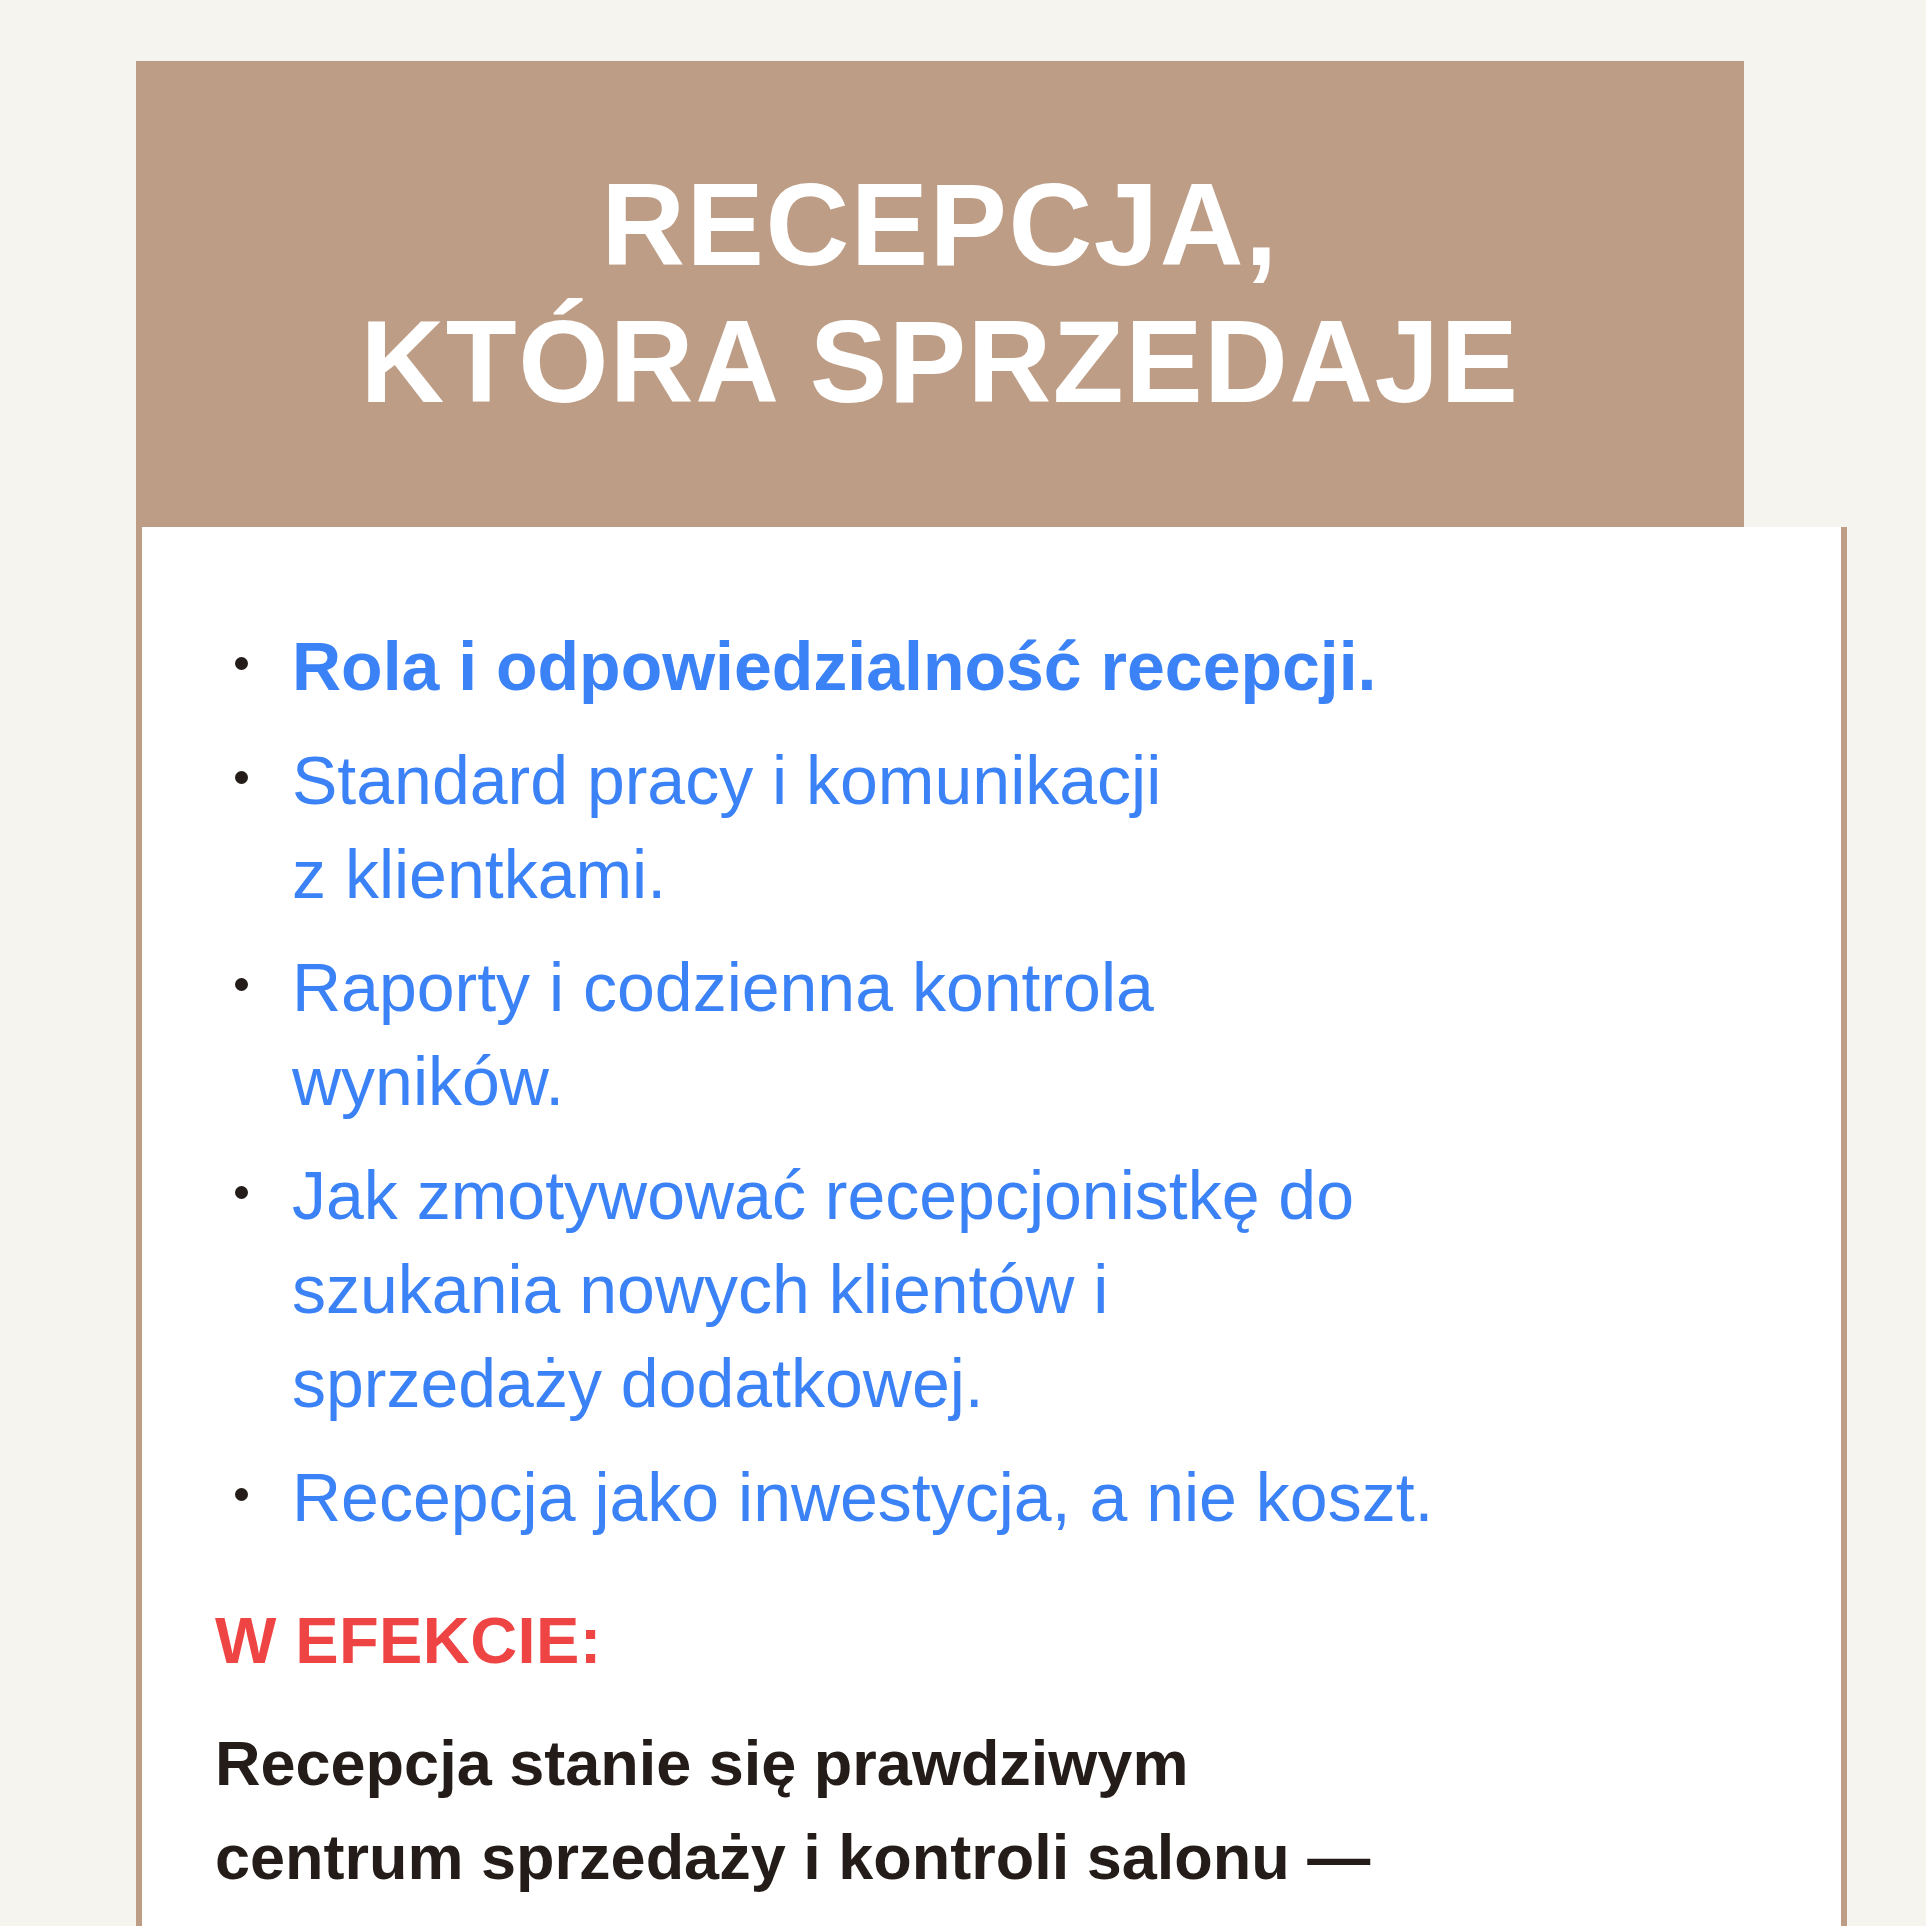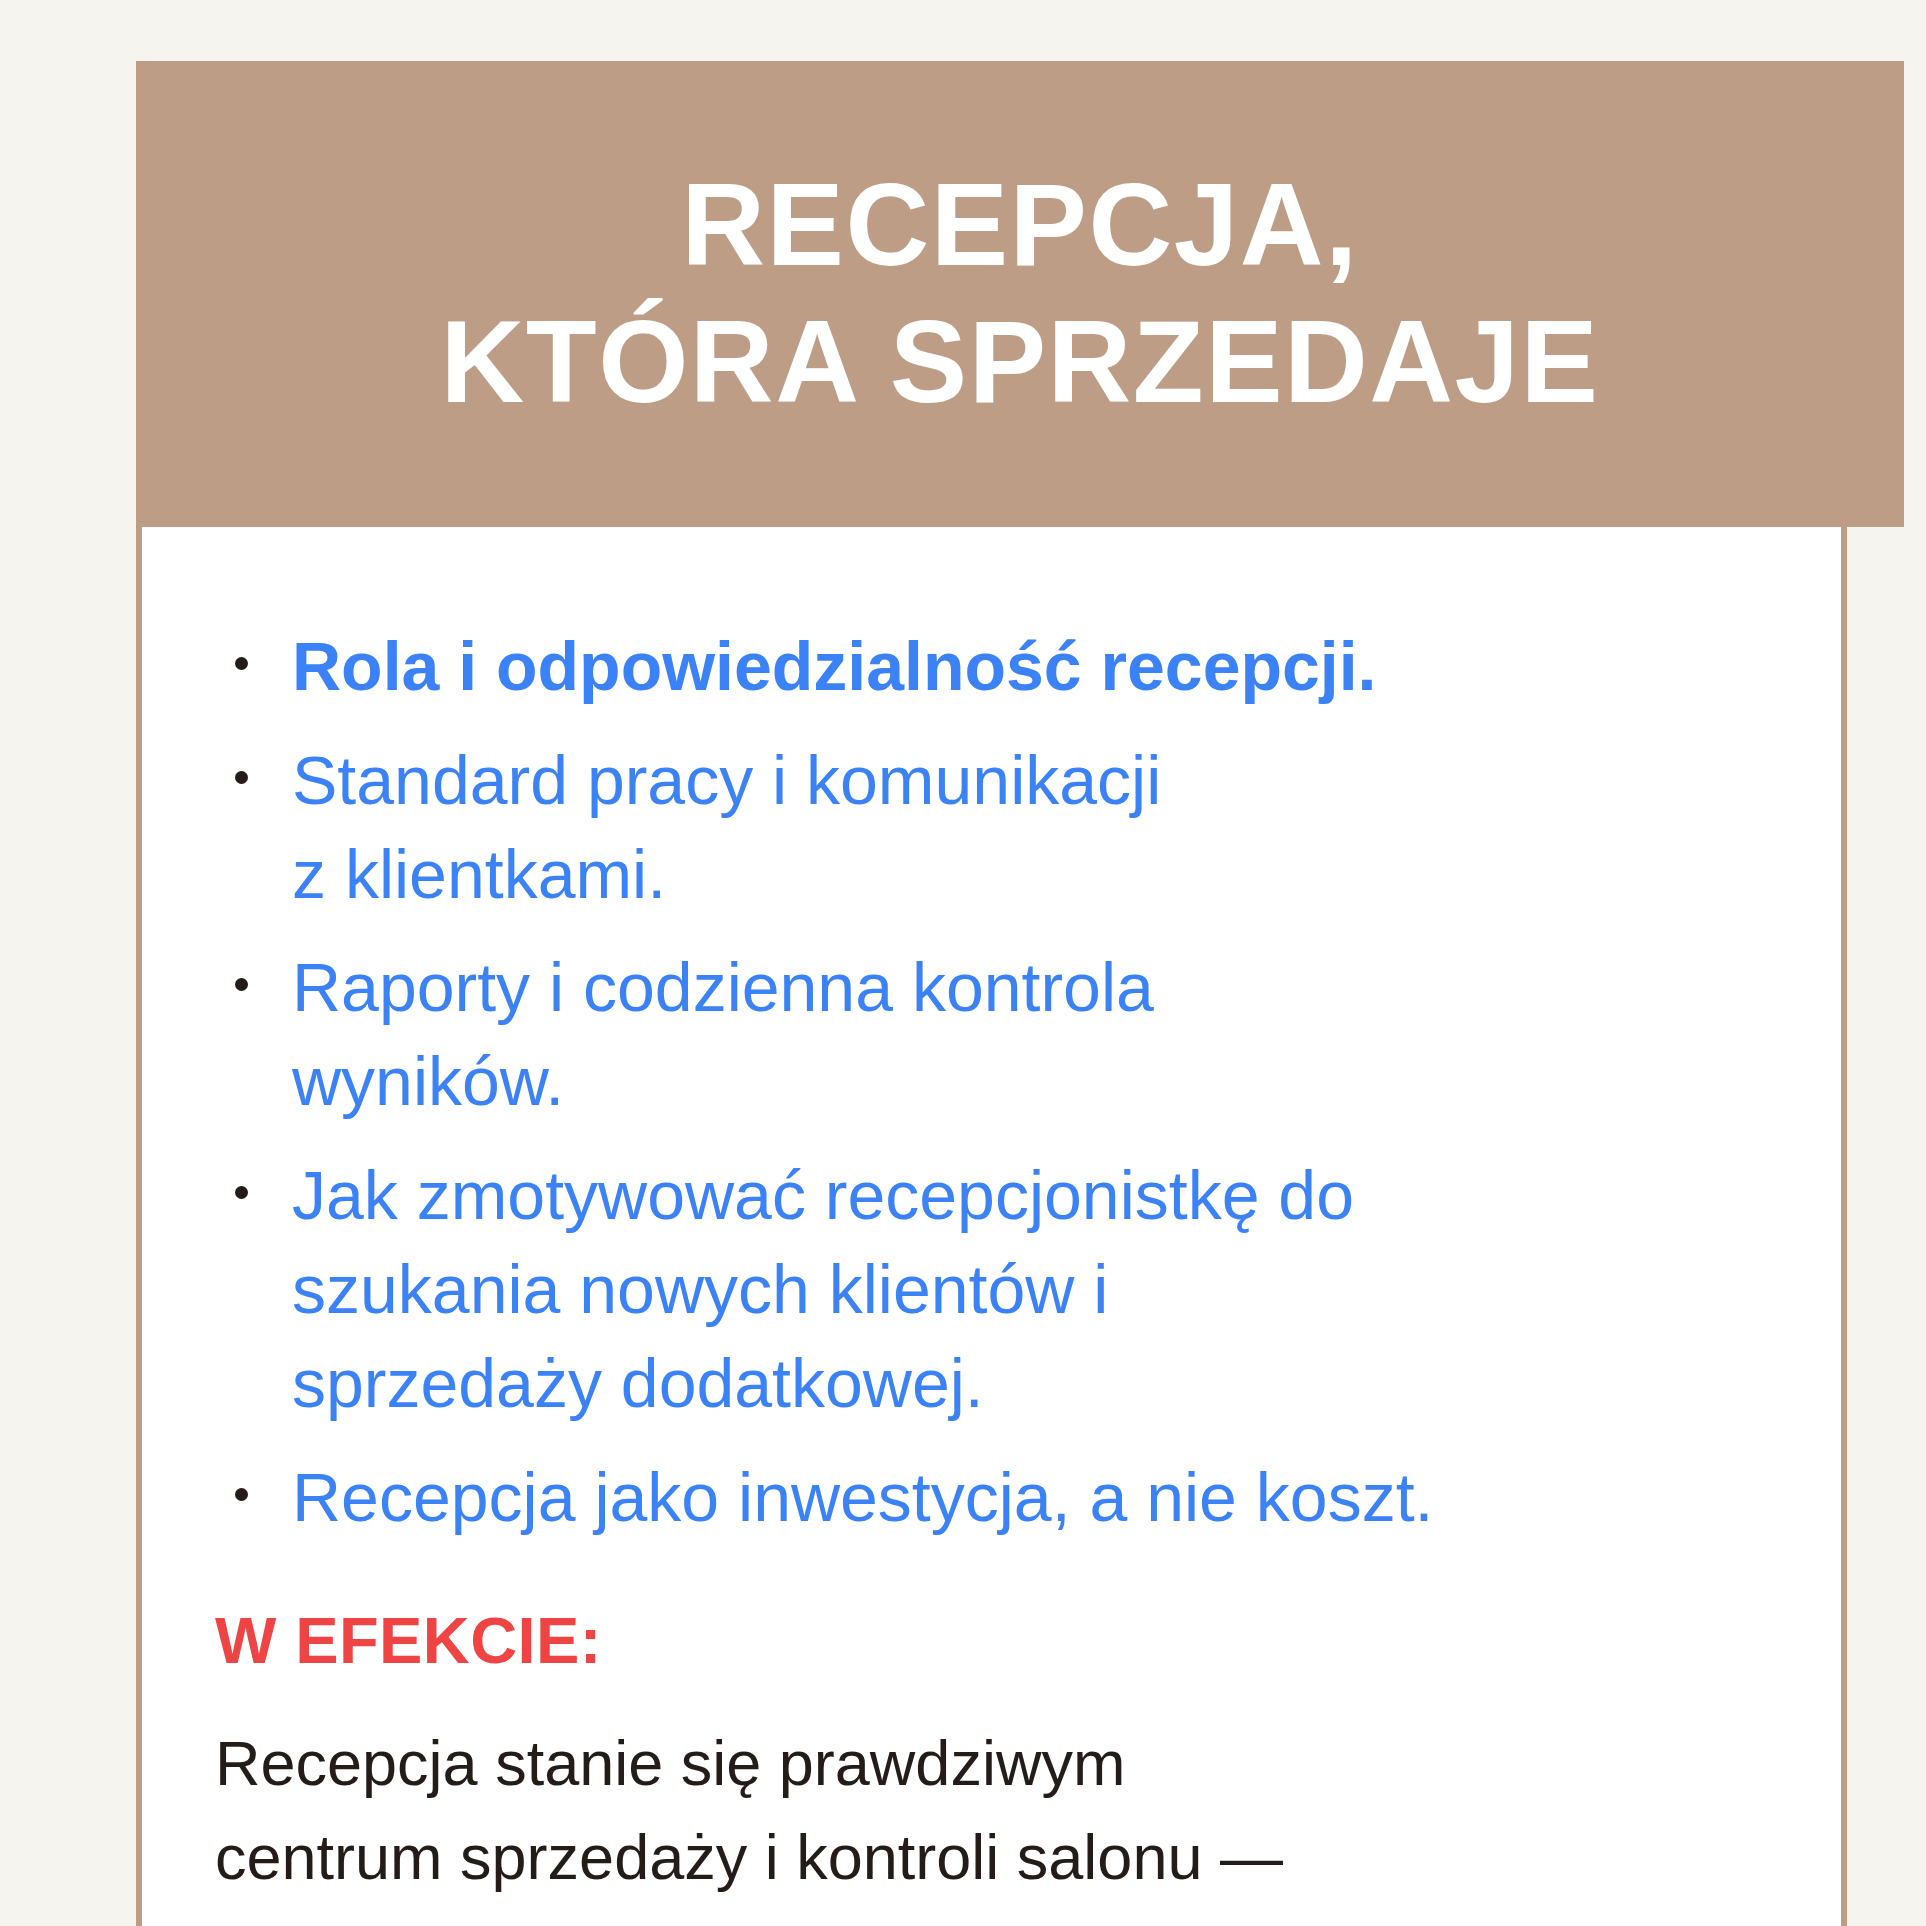--- a/index.html
+++ b/index.html
@@ -22,21 +22,21 @@
     width: 1973px;
     height: 3031px;
     background: #f5f4ef;
   }
 
   
   .card-header {
     position: absolute;
     left: 136px;
     top: 61px;
-    width: 1768px;
+    width: 1608px;
     height: 466px;
     background: #bd9d85;
     box-sizing: border-box;
     display: flex;
     flex-direction: column;
     align-items: center;
     justify-content: center;
     padding: 0 46px;
   }
   .card-header .title-line {
@@ -113,20 +113,21 @@
   .effect-paragraph {
     margin: 0;
     color: #231c18;
     font-size: 63px;
     line-height: 1.48;
     font-weight: 400;
   }
   .effect-paragraph .p-line {
     display: block;
     white-space: pre;
+    font-weight: bold;
   }
 </style>
 </head>
 <body>
 
 <div class="page">
 
   <div class="card-header">
     <div class="title-line">RECEPCJA,</div>
     <div class="title-line">KTÓRA SPRZEDAJE</div>

